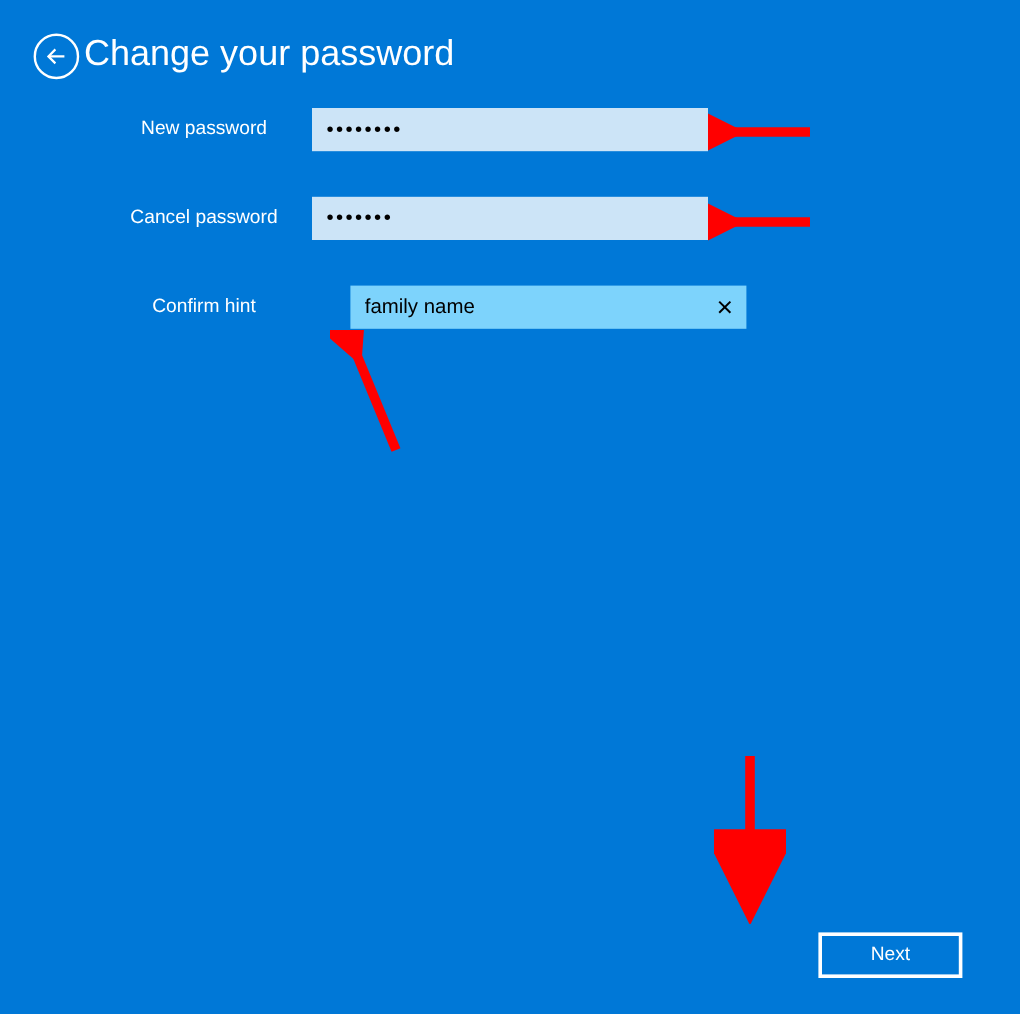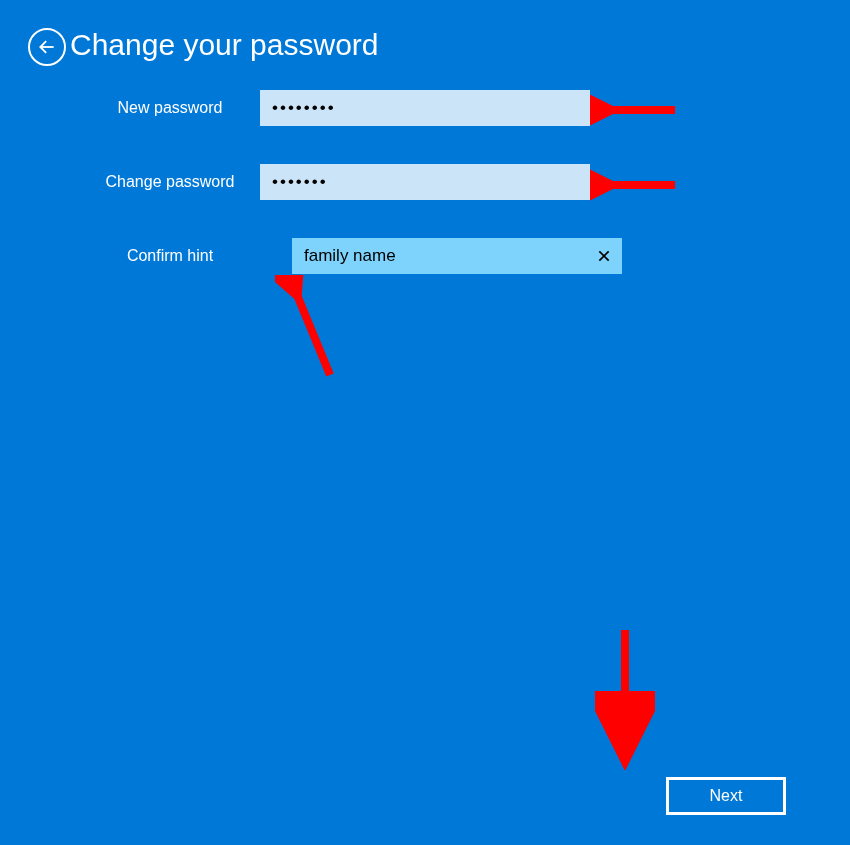--- a/index.html
+++ b/index.html
@@ -70,21 +70,21 @@
   .clear-btn {
     position: absolute;
     right: 0; top: 0;
     width: 36px; height: 36px;
     display: flex; align-items: center; justify-content: center;
     cursor: pointer;
   }
   .clear-btn svg { width: 16px; height: 16px; stroke: #000; stroke-width: 2.5; }
   .buttons {
     position: absolute;
-    right: 64px;
+    right: 48px;
     bottom: 30px;
     display: flex;
     gap: 24px;
   }
   .btn {
     width: 120px;
     height: 38px;
     border: 2px solid #ffffff;
     background: transparent;
     color: #ffffff;
@@ -118,21 +118,21 @@
 <div class="form">
 
   <div class="row">
     <div class="label">New password</div>
     <div class="field-wrap">
       <input type="text" class="field pw" value="••••••••" style="">
     </div>
   </div>
 
   <div class="row">
-    <div class="label">Change password</div>
+    <div class="label">Cancel password</div>
     <div class="field-wrap">
       <input type="text" class="field pw" value="•••••••" style="">
     </div>
   </div>
 
   <div class="row">
     <div class="label">Confirm hint</div>
     <div class="field-wrap">
       <input type="text" class="field hint" value="family name" style="">
       <div class="clear-btn">

